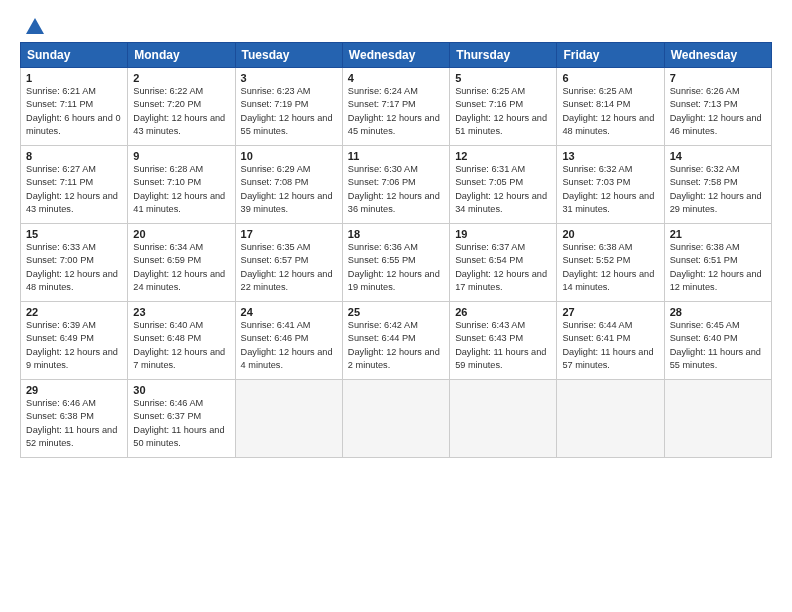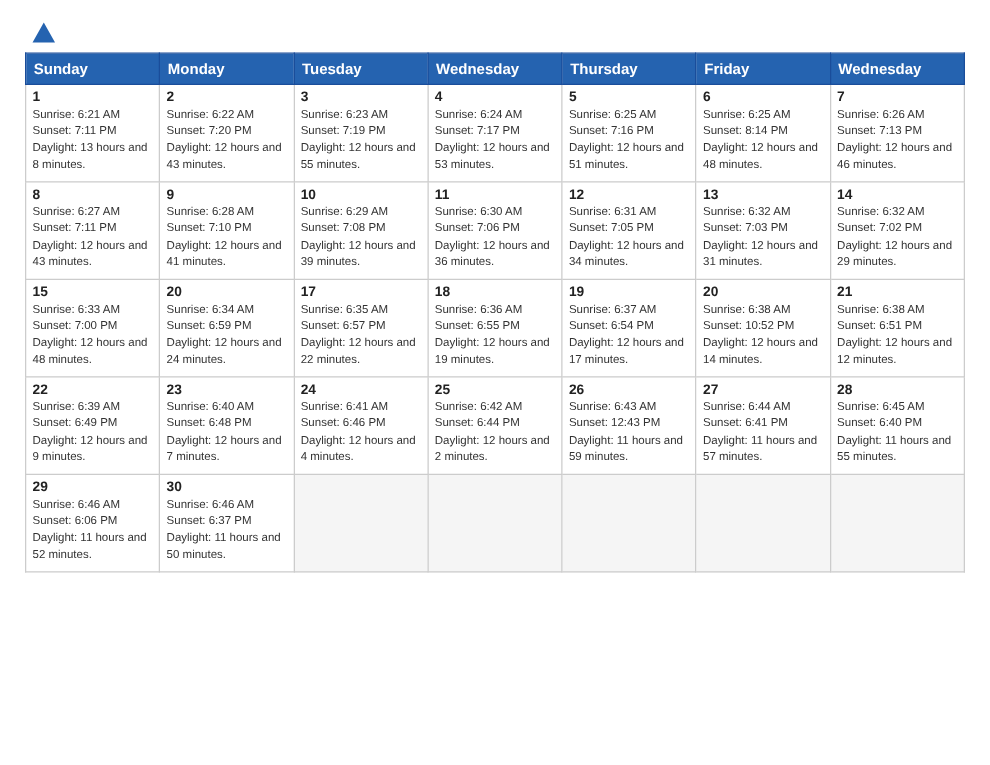--- a/index.html
+++ b/index.html
@@ -131,21 +131,21 @@
           <th>Wednesday</th>
         </tr>
     </thead>
     <tbody id="calendar-body">
     <tr>
           <td>
         <span class="day-num">1</span>
         <div class="day-info">
           <span>Sunrise: 6:21 AM</span><br>
           <span>Sunset: 7:11 PM</span><br>
-          <span>Daylight: 13 hours and 8 minutes.</span>
+          <span>Daylight: 6 hours and 0 minutes.</span>
         </div>
       </td>
           <td>
         <span class="day-num">2</span>
         <div class="day-info">
           <span>Sunrise: 6:22 AM</span><br>
           <span>Sunset: 7:20 PM</span><br>
           <span>Daylight: 12 hours and 43 minutes.</span>
         </div>
       </td>
@@ -155,21 +155,21 @@
           <span>Sunrise: 6:23 AM</span><br>
           <span>Sunset: 7:19 PM</span><br>
           <span>Daylight: 12 hours and 55 minutes.</span>
         </div>
       </td>
           <td>
         <span class="day-num">4</span>
         <div class="day-info">
           <span>Sunrise: 6:24 AM</span><br>
           <span>Sunset: 7:17 PM</span><br>
-          <span>Daylight: 12 hours and 53 minutes.</span>
+          <span>Daylight: 12 hours and 45 minutes.</span>
         </div>
       </td>
           <td>
         <span class="day-num">5</span>
         <div class="day-info">
           <span>Sunrise: 6:25 AM</span><br>
           <span>Sunset: 7:16 PM</span><br>
           <span>Daylight: 12 hours and 51 minutes.</span>
         </div>
       </td>
@@ -236,21 +236,21 @@
         <div class="day-info">
           <span>Sunrise: 6:32 AM</span><br>
           <span>Sunset: 7:03 PM</span><br>
           <span>Daylight: 12 hours and 31 minutes.</span>
         </div>
       </td>
           <td>
         <span class="day-num">14</span>
         <div class="day-info">
           <span>Sunrise: 6:32 AM</span><br>
-          <span>Sunset: 7:02 PM</span><br>
+          <span>Sunset: 7:58 PM</span><br>
           <span>Daylight: 12 hours and 29 minutes.</span>
         </div>
       </td>
         </tr>
         <tr>
           <td>
         <span class="day-num">15</span>
         <div class="day-info">
           <span>Sunrise: 6:33 AM</span><br>
           <span>Sunset: 7:00 PM</span><br>
@@ -286,21 +286,21 @@
         <div class="day-info">
           <span>Sunrise: 6:37 AM</span><br>
           <span>Sunset: 6:54 PM</span><br>
           <span>Daylight: 12 hours and 17 minutes.</span>
         </div>
       </td>
           <td>
         <span class="day-num">20</span>
         <div class="day-info">
           <span>Sunrise: 6:38 AM</span><br>
-          <span>Sunset: 10:52 PM</span><br>
+          <span>Sunset: 5:52 PM</span><br>
           <span>Daylight: 12 hours and 14 minutes.</span>
         </div>
       </td>
           <td>
         <span class="day-num">21</span>
         <div class="day-info">
           <span>Sunrise: 6:38 AM</span><br>
           <span>Sunset: 6:51 PM</span><br>
           <span>Daylight: 12 hours and 12 minutes.</span>
         </div>
@@ -336,21 +336,21 @@
         <div class="day-info">
           <span>Sunrise: 6:42 AM</span><br>
           <span>Sunset: 6:44 PM</span><br>
           <span>Daylight: 12 hours and 2 minutes.</span>
         </div>
       </td>
           <td>
         <span class="day-num">26</span>
         <div class="day-info">
           <span>Sunrise: 6:43 AM</span><br>
-          <span>Sunset: 12:43 PM</span><br>
+          <span>Sunset: 6:43 PM</span><br>
           <span>Daylight: 11 hours and 59 minutes.</span>
         </div>
       </td>
           <td>
         <span class="day-num">27</span>
         <div class="day-info">
           <span>Sunrise: 6:44 AM</span><br>
           <span>Sunset: 6:41 PM</span><br>
           <span>Daylight: 11 hours and 57 minutes.</span>
         </div>
@@ -362,21 +362,21 @@
           <span>Sunset: 6:40 PM</span><br>
           <span>Daylight: 11 hours and 55 minutes.</span>
         </div>
       </td>
         </tr>
         <tr>
           <td>
         <span class="day-num">29</span>
         <div class="day-info">
           <span>Sunrise: 6:46 AM</span><br>
-          <span>Sunset: 6:06 PM</span><br>
+          <span>Sunset: 6:38 PM</span><br>
           <span>Daylight: 11 hours and 52 minutes.</span>
         </div>
       </td>
           <td>
         <span class="day-num">30</span>
         <div class="day-info">
           <span>Sunrise: 6:46 AM</span><br>
           <span>Sunset: 6:37 PM</span><br>
           <span>Daylight: 11 hours and 50 minutes.</span>
         </div>

